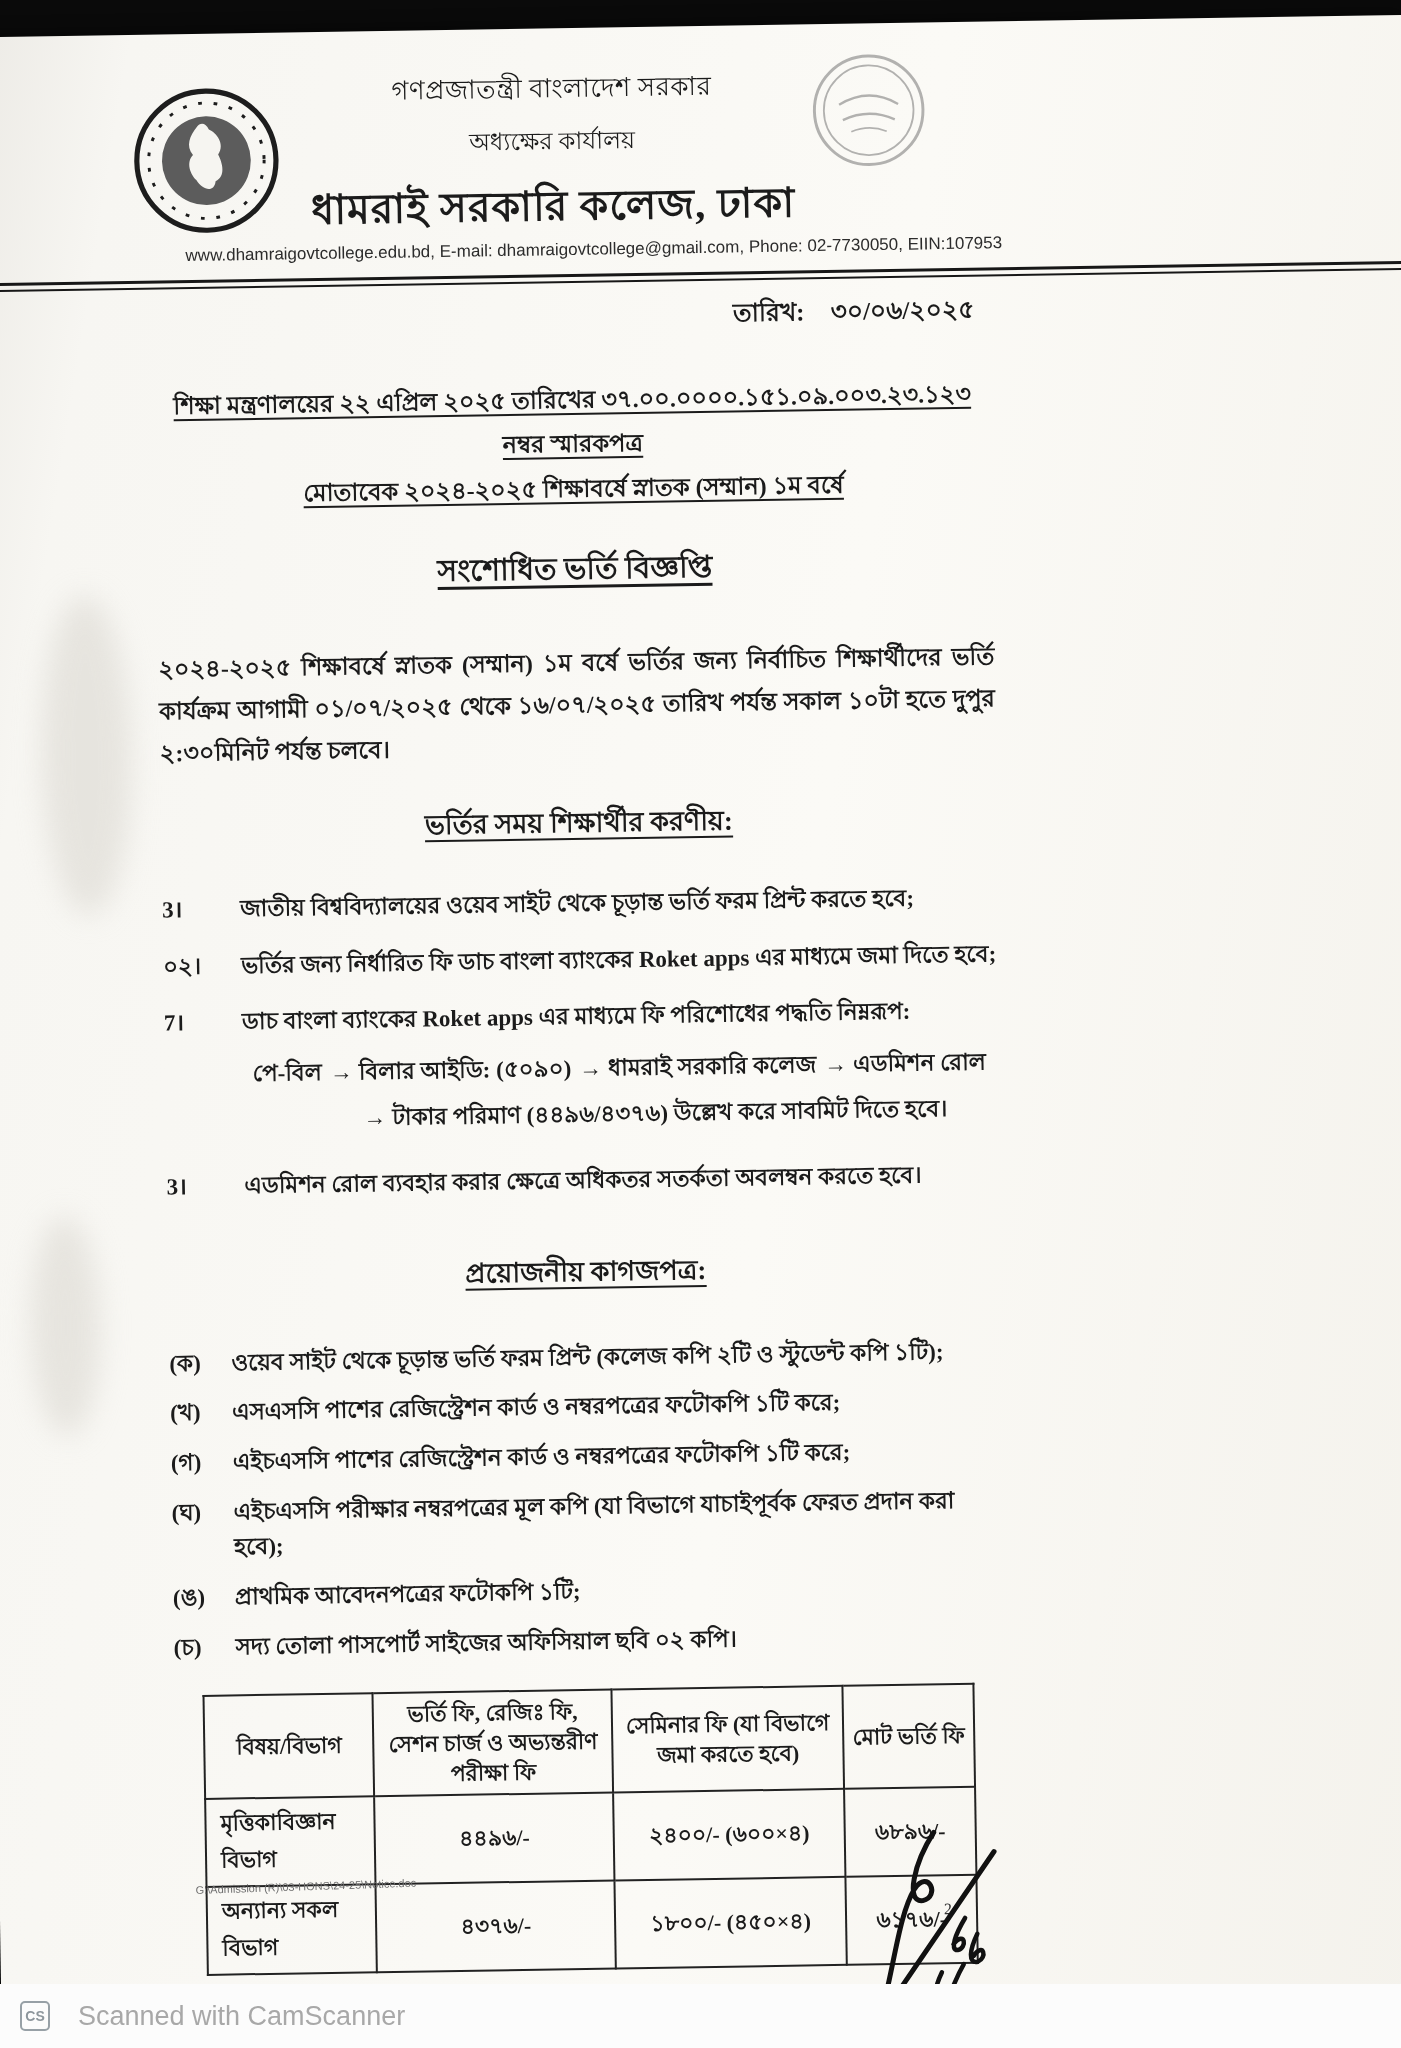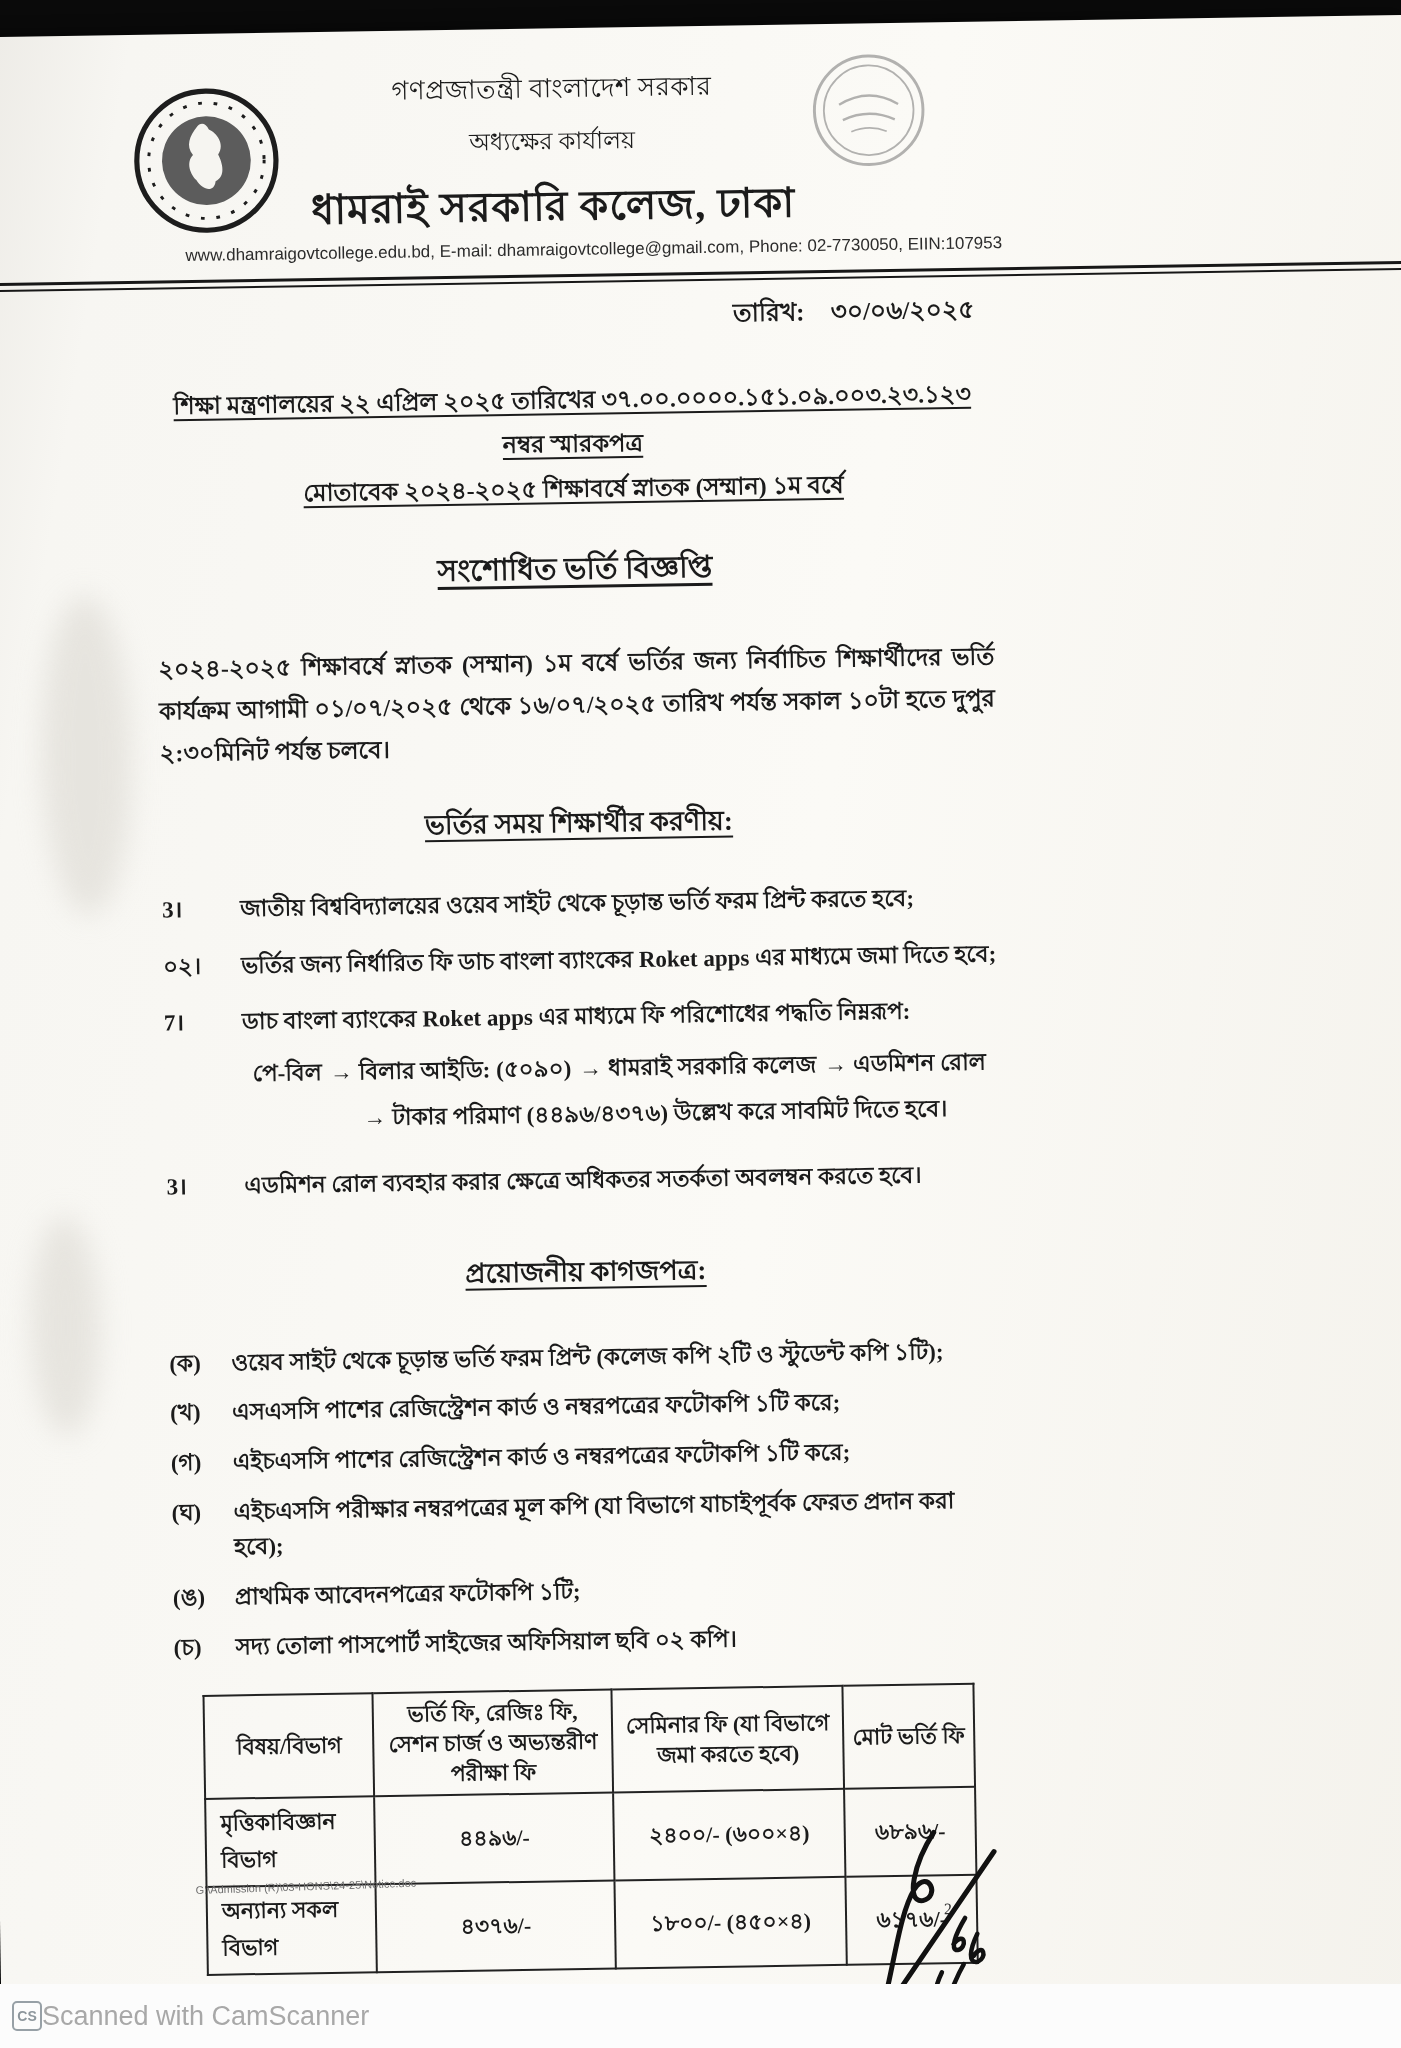--- a/index.html
+++ b/index.html
@@ -56,24 +56,24 @@
   .note { margin-top:12px; margin-left:90px; font-size:23px; font-weight:bold; }
 
   .filepath { position:absolute; left:196px; top:1848px; font-size:11px; color:#6f6f6f;
               transform:rotate(-1deg); font-family:"Liberation Sans","DejaVu Sans",sans-serif; }
   .pagenum { position:absolute; left:944px; top:1878px; font-size:16px; color:#333; }
   .scrawl { position:absolute; left:845px; top:1800px; }
 
   
   .footer { position:absolute; left:0; bottom:0; width:1401px; height:64px; background:#fcfcfc;
             display:flex; align-items:center; font-family:"Liberation Sans","DejaVu Sans",sans-serif; }
-  .cs-box { width:30px; height:30px; margin-left:12px; border:2px solid #97a0a6; border-radius:5px;
+  .cs-box { width:30px; height:30px; margin-left:20px; border:2px solid #97a0a6; border-radius:5px;
             color:#8d969c; font-size:14px; font-weight:bold; display:flex; align-items:center;
             justify-content:center; }
-  .cs-text { margin-left:0; font-size:27px; color:#aqaaaa; color:#a8a8a8; }
+  .cs-text { margin-left:28px; font-size:27px; color:#aqaaaa; color:#a8a8a8; }
 </style>
 </head>
 <body>
 
 <div class="stage">
   <div class="paper">
     <div class="smudge" style="left:60px; top:560px; width:90px; height:320px;"></div>
     <div class="smudge" style="left:40px; top:1180px; width:70px; height:220px;"></div>
 
     <svg class="emblem" viewBox="0 0 100 100">

